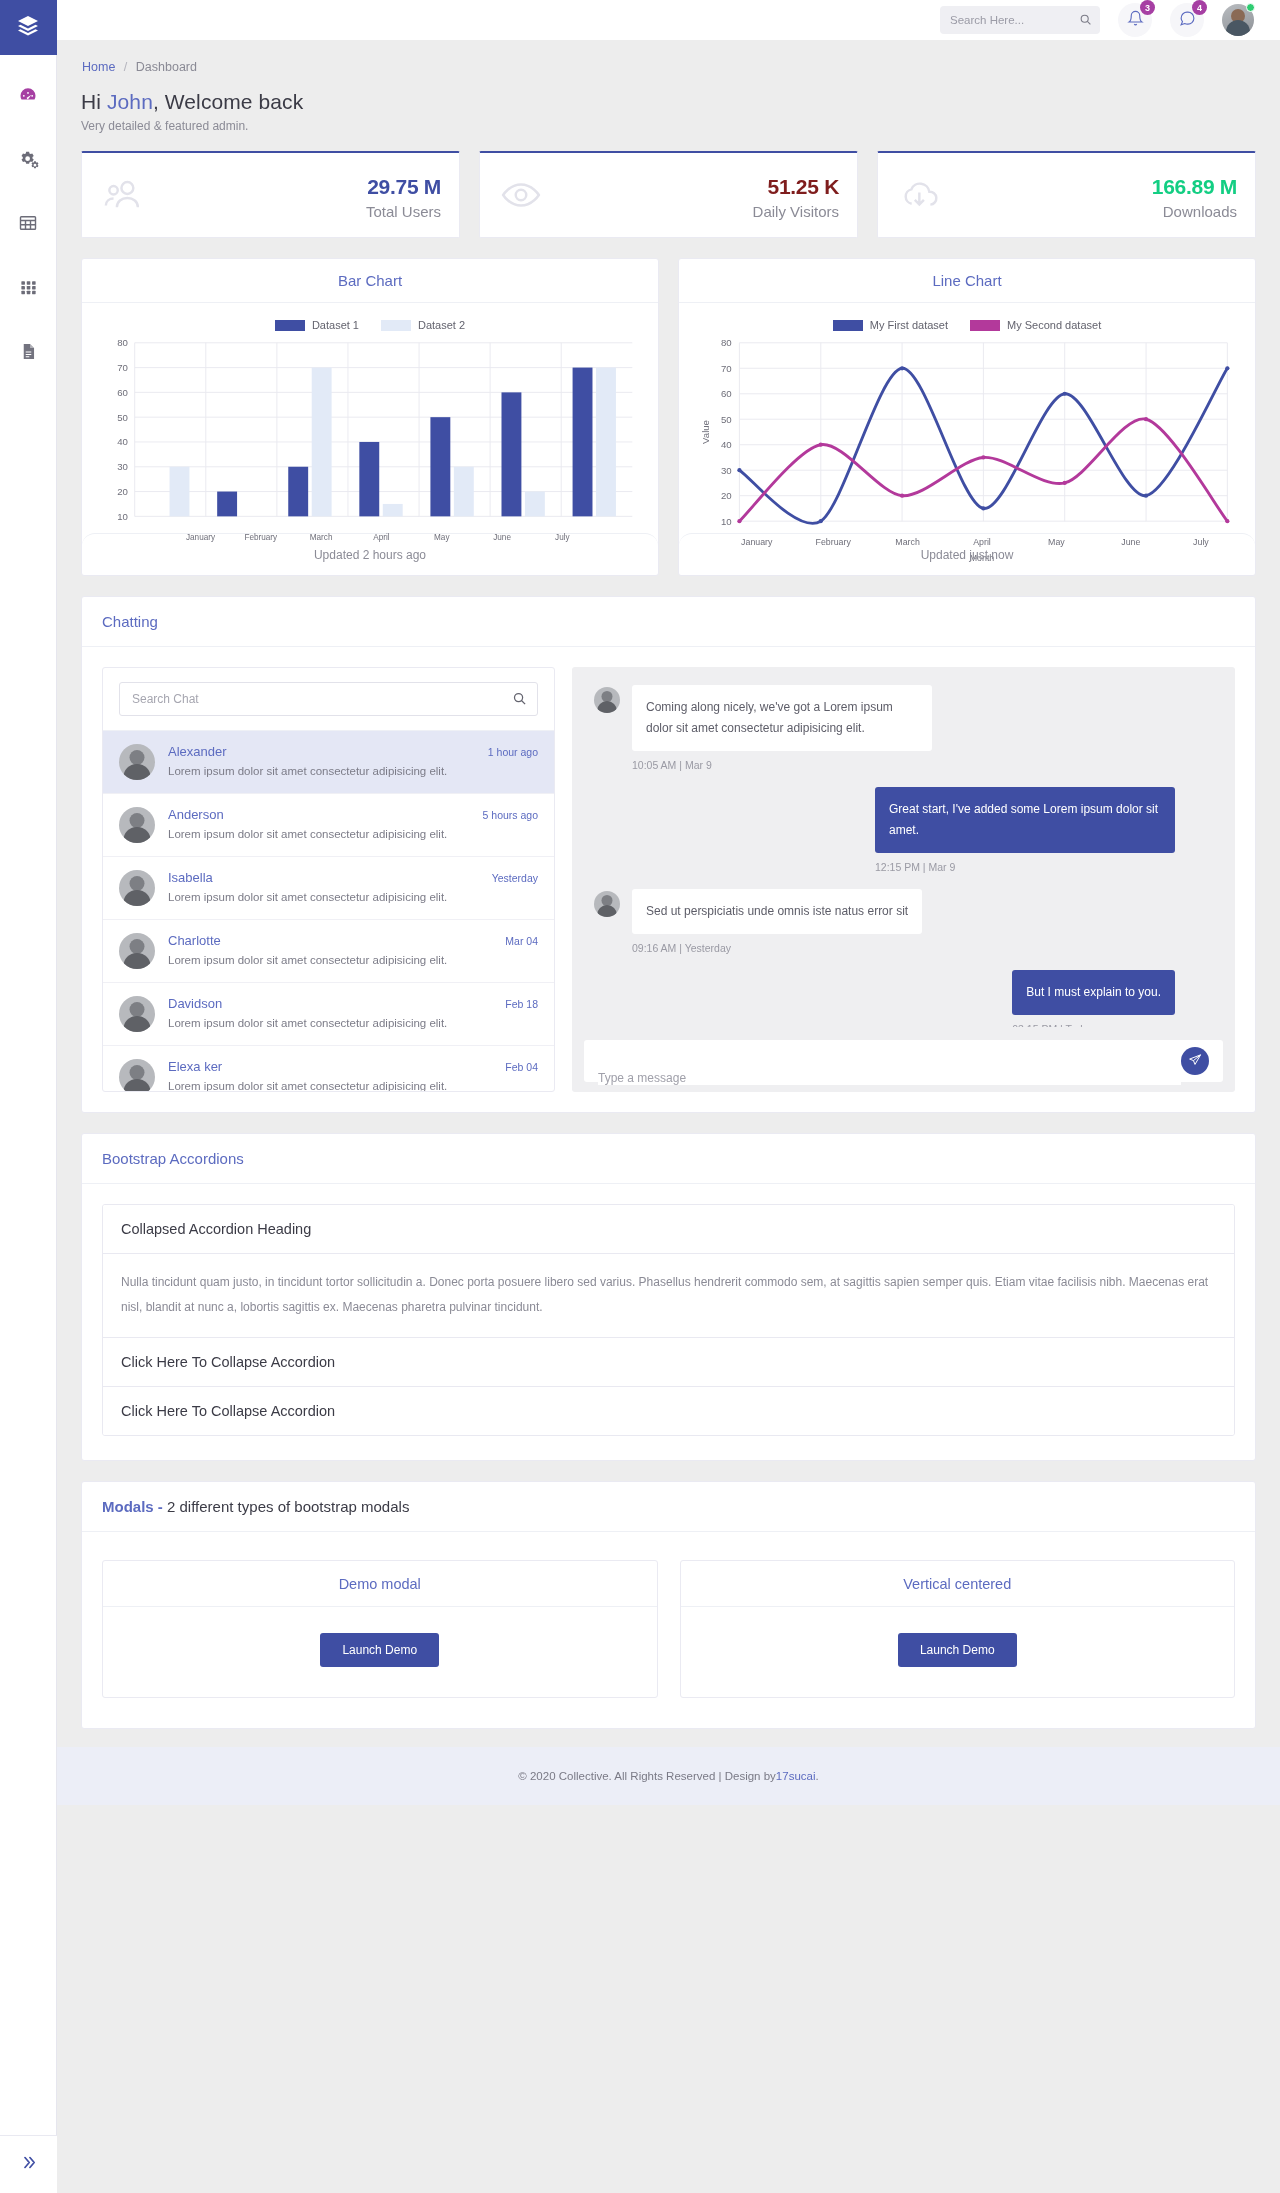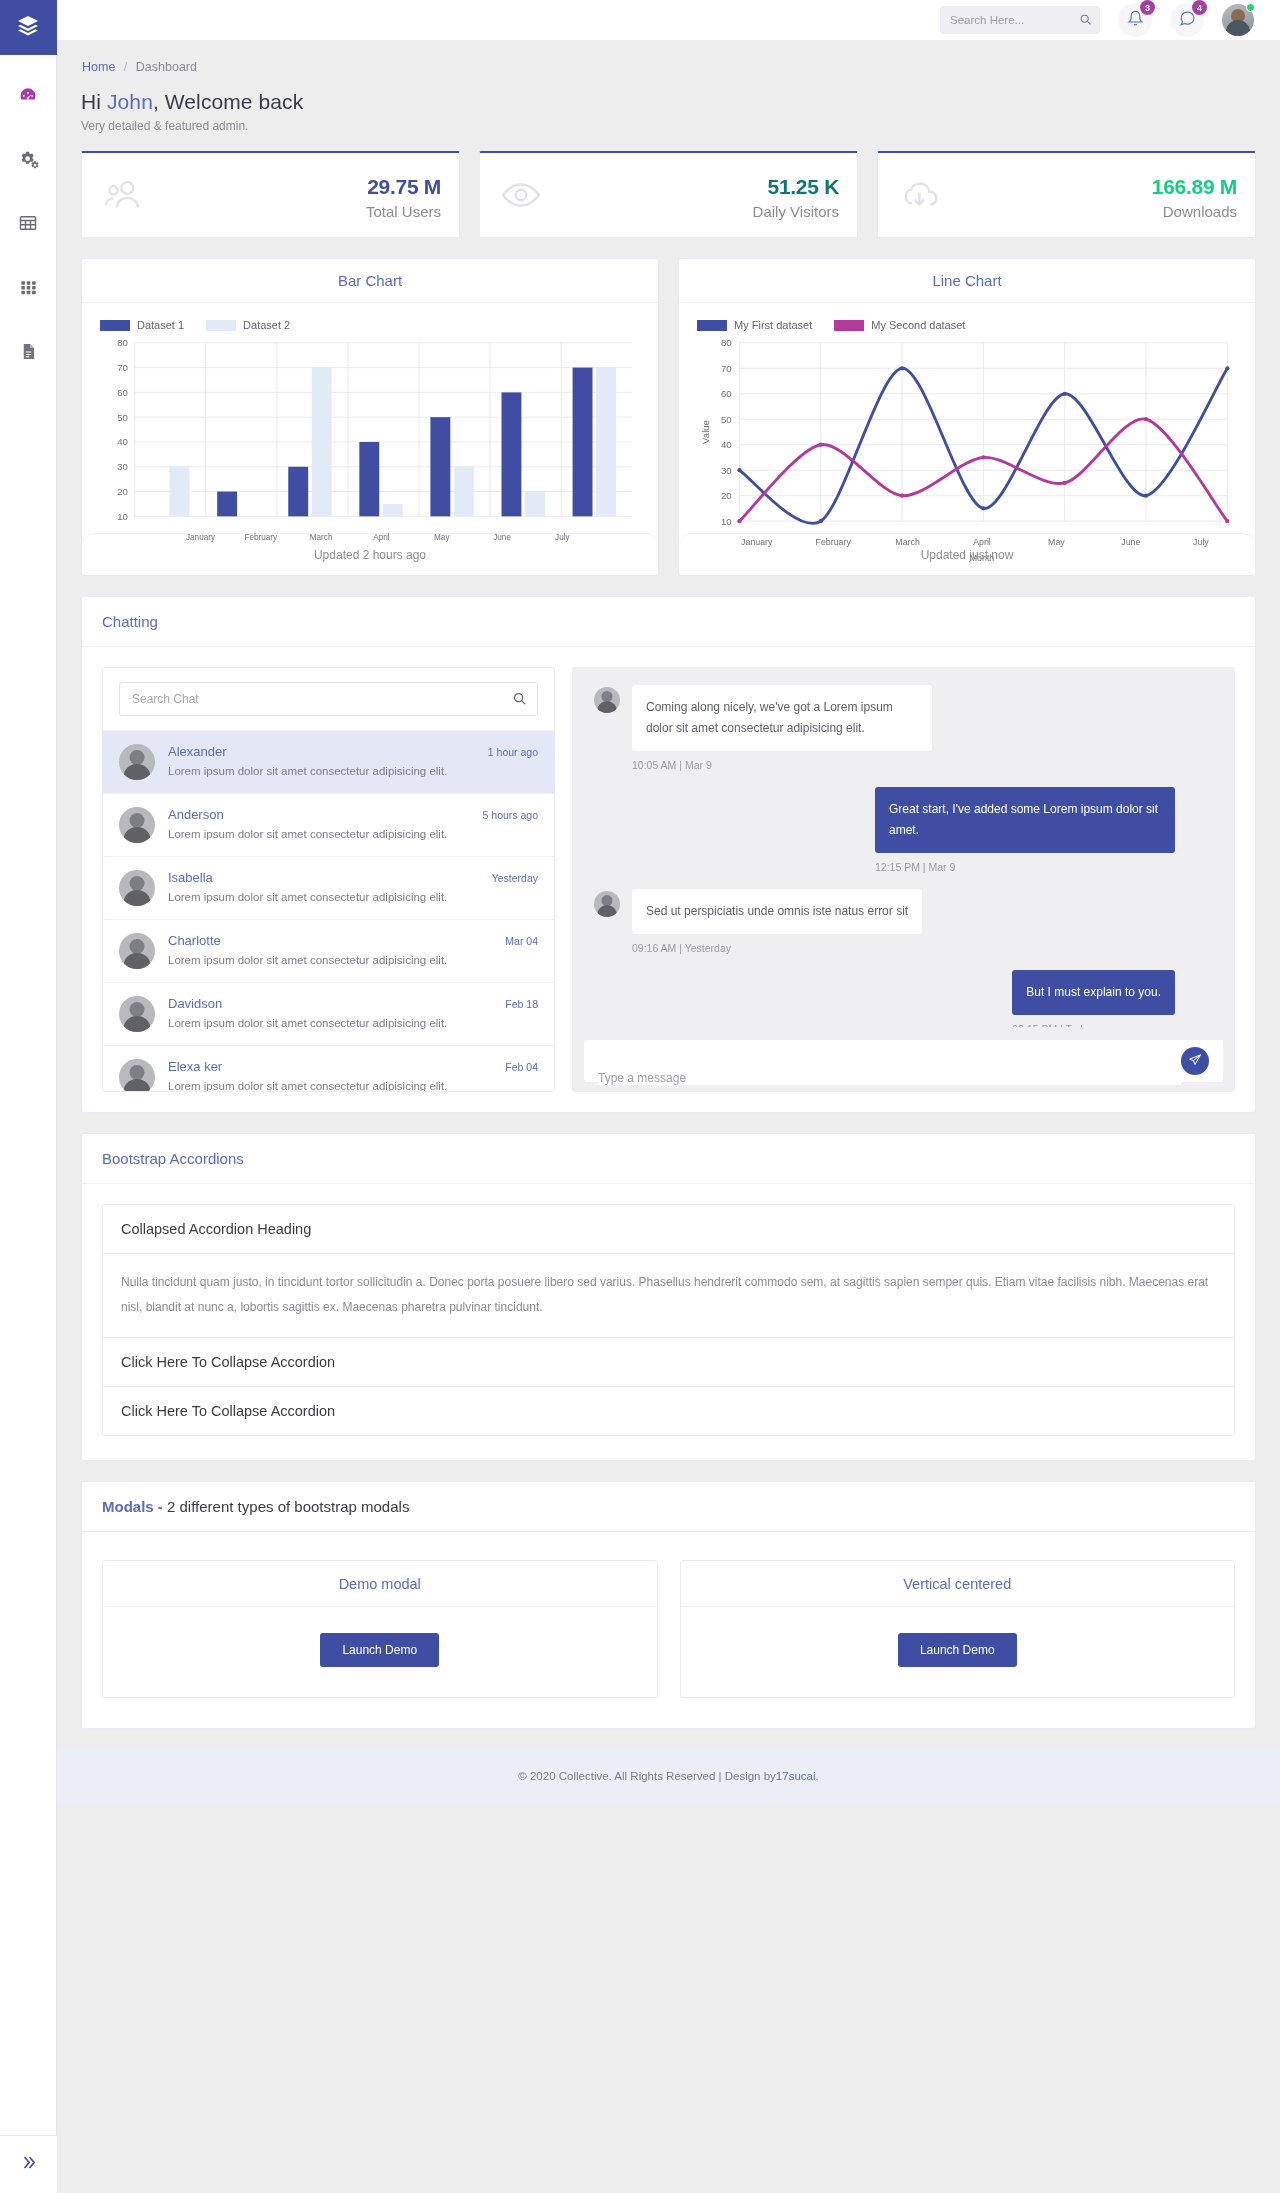--- a/index.html
+++ b/index.html
@@ -108,21 +108,21 @@
   .chart-card { flex: 1; background: #fff; border: 1px solid #eaeaf2; border-radius: 3px; }
   .chart-head {
     height: 44px; display: flex; align-items: center; justify-content: center;
     border-bottom: 1px solid #eef0f5; font-size: 15px; color: #5c6bc0;
   }
   .chart-body { padding: 16px 18px 8px 18px; height: 230px; }
   .chart-foot {
     height: 42px; border-top: 1px solid #eef0f5; display: flex;
     align-items: center; justify-content: center; font-size: 12px; color: #8b8b96; border-radius: 13px;
   }
-  .legend { display: flex; gap: 22px; margin-bottom: 6px; }
+  .legend { display: flex; justify-content: center; gap: 22px; margin-bottom: 6px; }
   .legend .li { display: flex; align-items: center; gap: 7px; font-size: 11px; color: #63636e; }
   .legend .sw { width: 30px; height: 11px; display: inline-block; }
 
   svg.plot { display: block; width: 100%; }
   .axlbl { font-size: 10px; fill: #6f6f7a; font-family: "Liberation Sans", sans-serif; }
   .axttl { font-size: 10px; fill: #6f6f7a; font-family: "Liberation Sans", sans-serif; }
   .grid { stroke: #e9e9ef; stroke-width: 1; }
 
   
   .panel { margin-top: 20px; background: #fff; border: 1px solid #eaeaf2; border-radius: 3px; }
@@ -375,21 +375,21 @@
         </span>
       </div>
       <div class="stat">
         <span class="ico">
           <svg width="42" height="42" viewBox="0 0 24 24" fill="none" stroke="#e2e2ea" stroke-width="1.4">
             <path d="M1.8 12S5.5 6 12 6s10.2 6 10.2 6-3.7 6-10.2 6S1.8 12 1.8 12z"></path>
             <circle cx="12" cy="12" r="3"></circle>
           </svg>
         </span>
         <span class="nums">
-          <div class="val" style="color:#0f766e">51.25 K</div>
+          <div class="val" style="color:#7f1d1d">51.25 K</div>
           <div class="lbl">Daily Visitors</div>
         </span>
       </div>
       <div class="stat">
         <span class="ico">
           <svg width="42" height="42" viewBox="0 0 24 24" fill="none" stroke="#e2e2ea" stroke-width="1.4">
             <path d="M18.5 17.5a3.7 3.7 0 0 0-.6-7.4 5.4 5.4 0 0 0-10.3-1.3A4.2 4.2 0 0 0 7.8 17"></path>
             <path d="M12.2 10.5v6.8M9.6 14.8l2.6 2.6 2.6-2.6"></path>
           </svg>
         </span>

